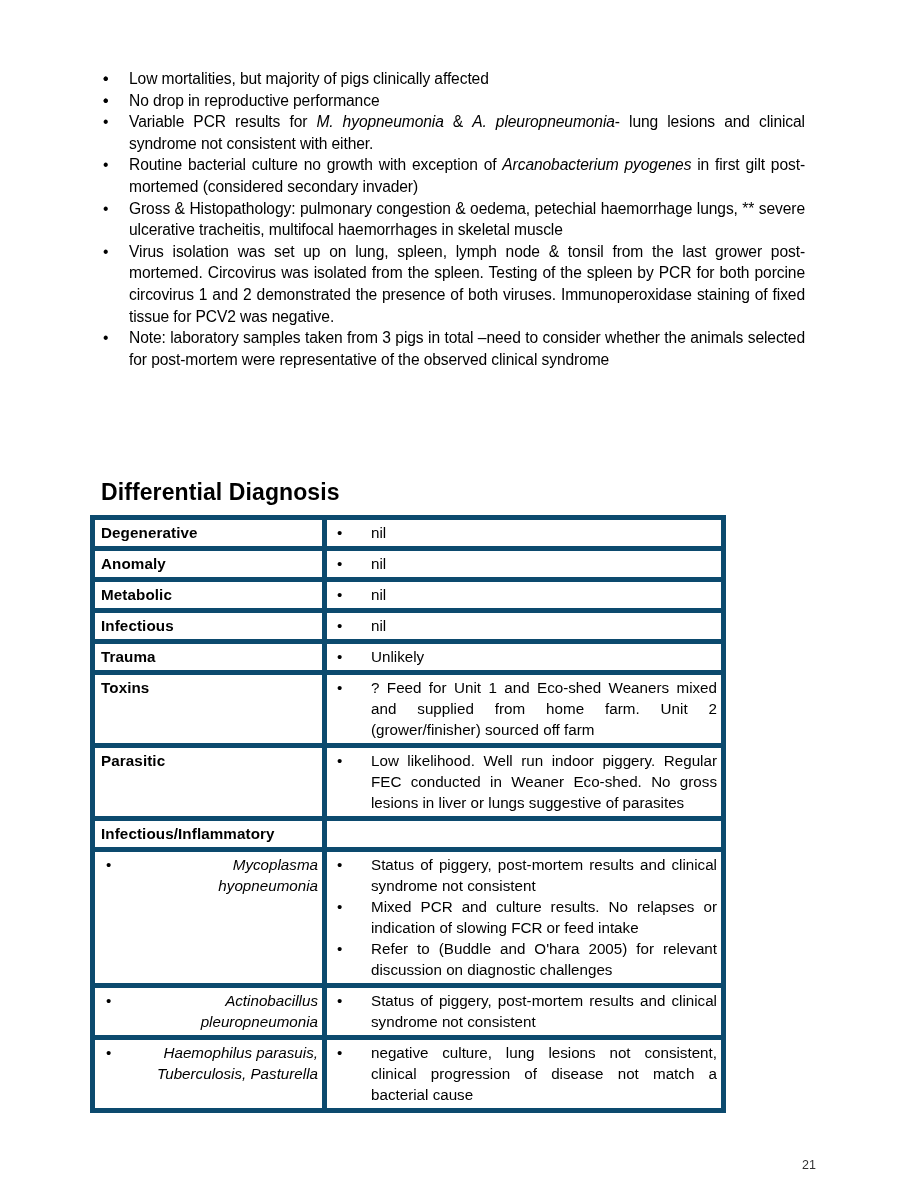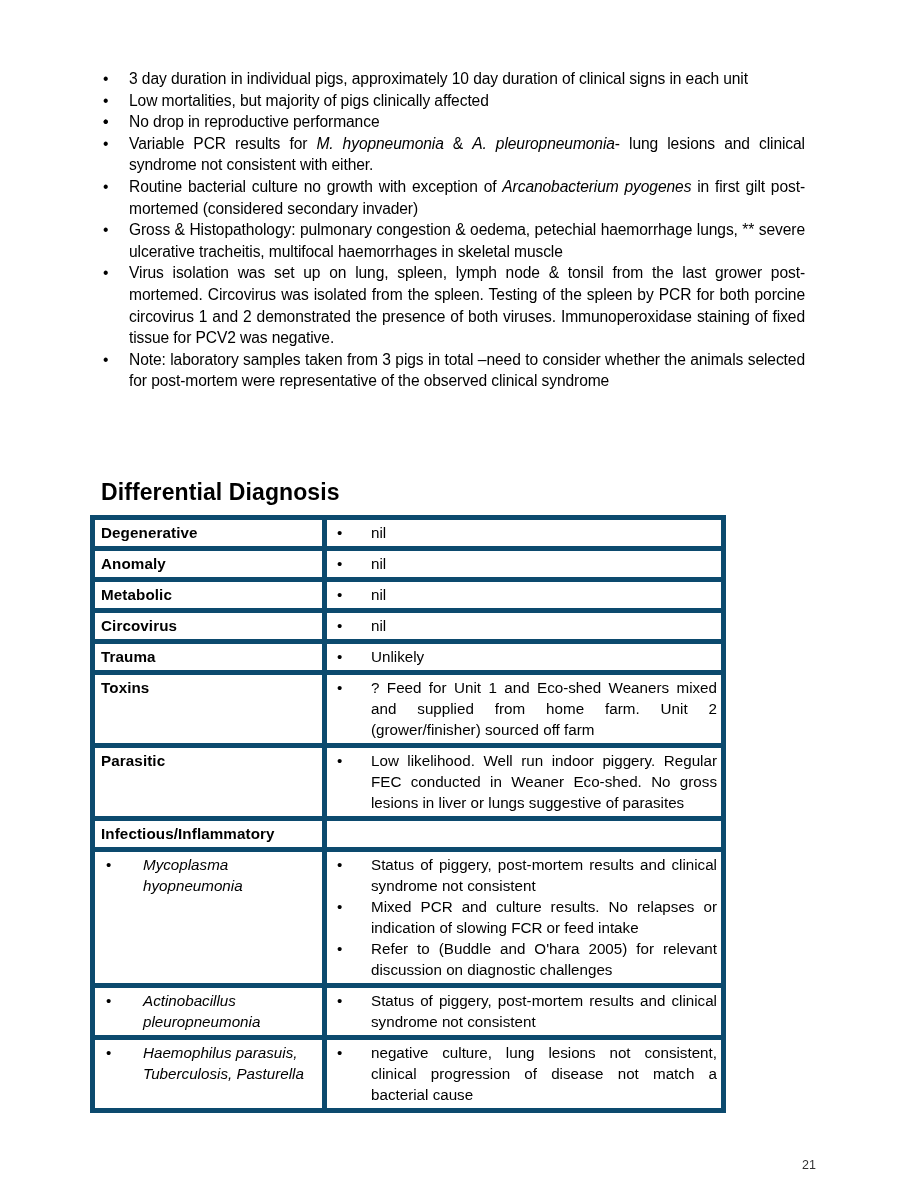--- a/index.html
+++ b/index.html
@@ -96,21 +96,21 @@
     position: relative;
     padding-left: 42px;
   }
   .sub-row .bullet-dot {
     position: absolute;
     left: 5px;
     top: 0;
     width: 12px;
     font-style: normal;
   }
-  .sub-row .sub-txt { display: block; }
+  .sub-row .sub-txt { display: block; text-align: right; }
 
   .cell-list {
     list-style: none;
     margin: 0;
     padding: 0;
   }
   .cell-list li {
     position: relative;
     padding-left: 40px;
     margin: 0;
@@ -133,21 +133,21 @@
     font-size: 12.5px;
     color: #333333;
   }
 </style>
 </head>
 <body>
 
 <div class="page">
 
   <ul class="bullet-list">
-      <li class="bullet-item"><span class="bullet-dot">•</span><span class="txt"><span>3 day duration in individual pigs, approximately 10 day duration of clinical signs in each unit</span></span></li>
+      <li class="bullet-item"><span class="bullet-dot">•</span></li>
       <li class="bullet-item"><span class="bullet-dot">•</span><span class="txt"><span>Low mortalities, but majority of pigs clinically affected</span></span></li>
       <li class="bullet-item"><span class="bullet-dot">•</span></li>
       <li class="bullet-item"><span class="bullet-dot">•</span><span class="txt"><span>No drop in reproductive performance</span></span></li>
       <li class="bullet-item"><span class="bullet-dot">•</span><span class="txt"><span>Variable PCR results for </span><em class="sci">M. hyopneumonia</em><span> &amp; </span><em class="sci">A. pleuropneumonia</em><span>- lung lesions and clinical syndrome not consistent with either.</span></span></li>
       <li class="bullet-item"><span class="bullet-dot">•</span><span class="txt"><span>Routine bacterial culture no growth with exception of </span><em class="sci">Arcanobacterium pyogenes</em><span> in first gilt post-mortemed (considered secondary invader)</span></span></li>
       <li class="bullet-item"><span class="bullet-dot">•</span><span class="txt"><span>Gross &amp; Histopathology: pulmonary congestion &amp; oedema, petechial haemorrhage lungs, ** severe ulcerative tracheitis, multifocal haemorrhages in skeletal muscle</span></span></li>
       <li class="bullet-item"><span class="bullet-dot">•</span><span class="txt"><span>Virus isolation was set up on lung, spleen, lymph node &amp; tonsil from the last grower post-mortemed. Circovirus was isolated from the spleen. Testing of the spleen by PCR for both porcine circovirus 1 and 2 demonstrated the presence of both viruses. Immunoperoxidase staining of fixed tissue for PCV2 was negative.</span></span></li>
       <li class="bullet-item"><span class="bullet-dot">•</span><span class="txt"><span>Note: laboratory samples taken from 3 pigs in total –need to consider  whether the animals selected for post-mortem were representative of the observed clinical syndrome</span></span></li>
     </ul>
 
@@ -177,21 +177,21 @@
         </tr>
         <tr>
           <td class="cat-label"><span>Metabolic</span></td>
           <td>
             <ul class="cell-list">
               <li class="nojust"><span class="bullet-dot">•</span><span>nil</span></li>
             </ul>
           </td>
         </tr>
         <tr>
-          <td class="cat-label"><span>Circovirus</span></td>
+          <td class="cat-label"><span>Infectious</span></td>
           <td>
             <ul class="cell-list">
               <li class="nojust"><span class="bullet-dot">•</span><span>nil</span></li>
             </ul>
           </td>
         </tr>
         <tr>
           <td class="cat-label"><span>Trauma</span></td>
           <td>
             <ul class="cell-list">

